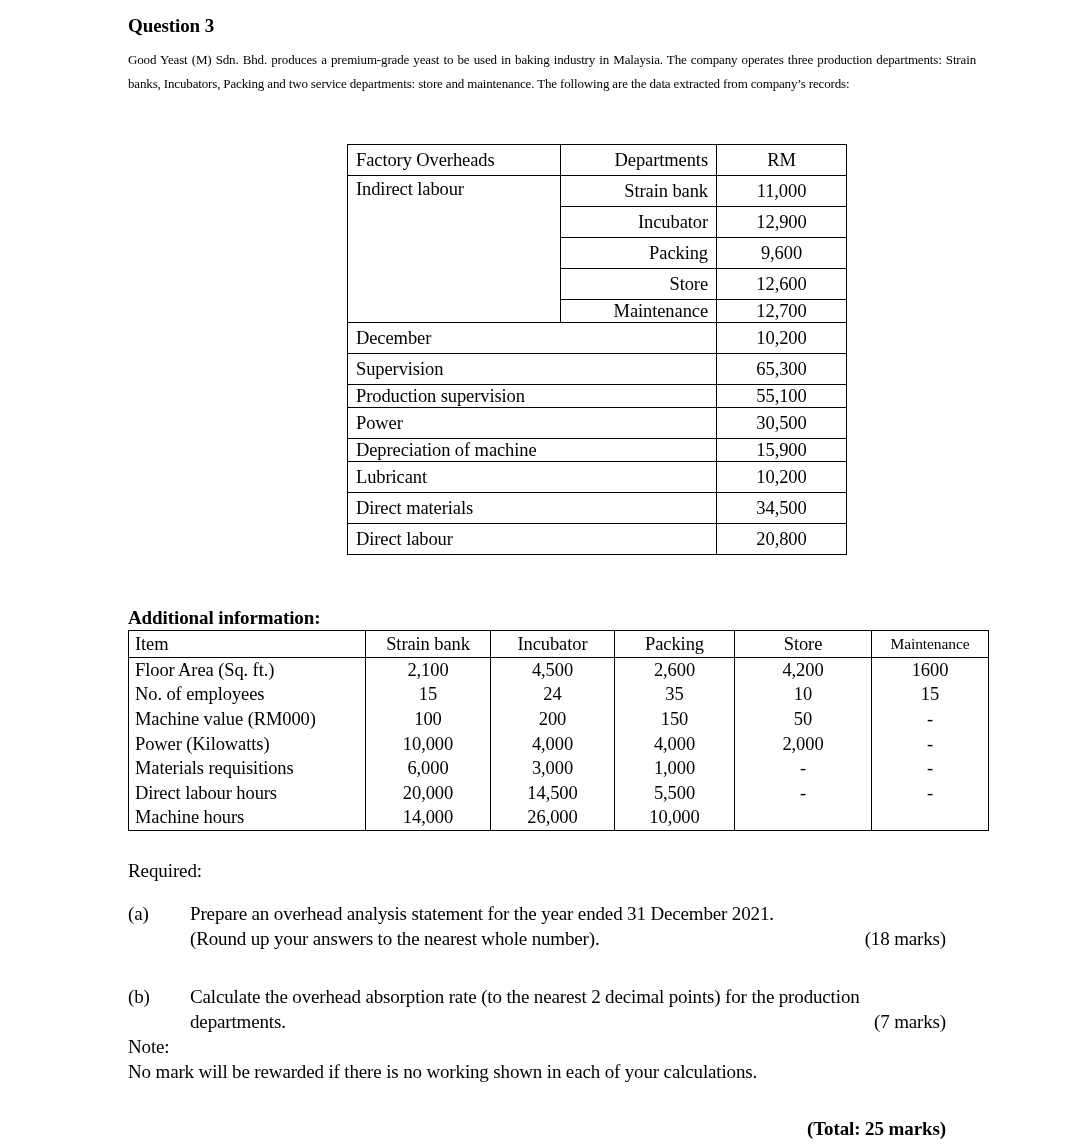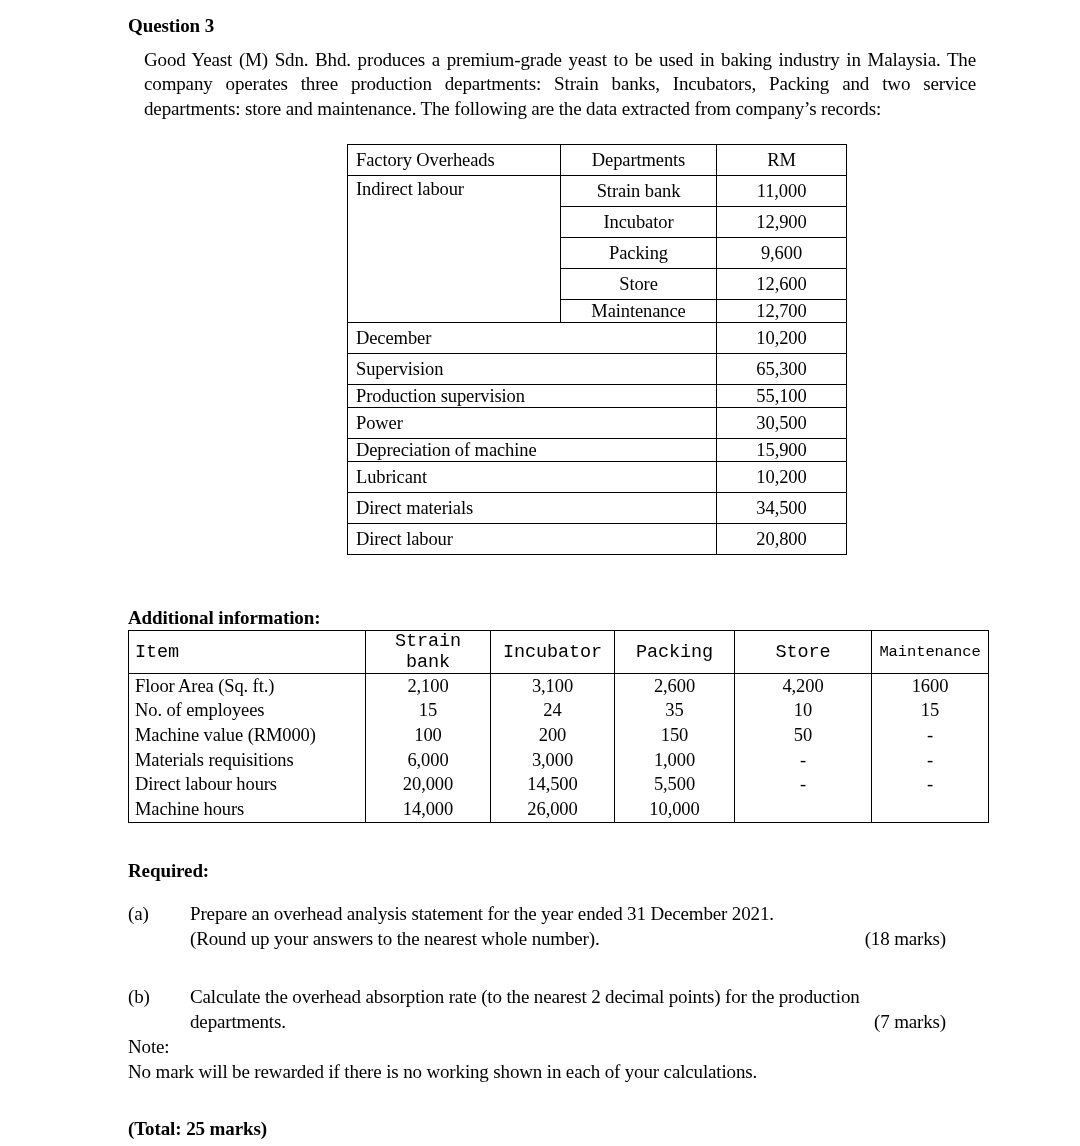--- a/index.html
+++ b/index.html
@@ -25,24 +25,24 @@
 
   
   .q-title {
     font-size: 19px;
     font-weight: bold;
     margin: 14px 0 0 0;
     line-height: 1.25;
     letter-spacing: -0.1px;
   }
   .intro {
-    font-size: 19px;
+    font-size: 13px;
     line-height: 24.7px;
     text-align: justify;
-    margin: 10px 0 0 16px;
+    margin: 10px 0 0 0;
     letter-spacing: -0.15px;
     font-family: Liberation Serif, serif;
   }
 
   
   .t1-wrap {
     position: absolute;
     left: 219px;
     top: 144px;
     width: 499px;
@@ -53,21 +53,21 @@
     font-size: 18.5px;
     table-layout: fixed;
   }
   table.t1 td {
     border: 1.4px solid #000;
     padding: 0 8px;
     vertical-align: middle;
     letter-spacing: -0.1px;
   }
   table.t1 td.lbl   { text-align: left;  }
-  table.t1 td.dept  { text-align: center;  }
+  table.t1 td.dept  { text-align: right;  }
   table.t1 td.num   { text-align: center; }
   .r-tall  { height: 31px; }
   .r-short { height: 23px; }
   .col-a { width: 213px; }
   .col-b { width: 156px; }
   .col-c { width: 130px; }
 
   
   .addinfo-head {
     position: absolute;
@@ -97,21 +97,20 @@
     font-weight: normal;
     letter-spacing: -0.1px;
     height: 24.6px;
     vertical-align: middle;
   }
   table.t2 tr.hrow td {
     border-top: 1.4px solid #000;
     border-bottom: 1.4px solid #000;
     text-align: center;
     height: 26px;
-    font-family: Liberation Mono, monospace;
   }
   table.t2 tr.hrow td.item-h { text-align: left; }
   table.t2 tr:last-child td { border-bottom: 1.4px solid #000; }
   table.t2 td.item { text-align: left; }
   table.t2 td.v    { text-align: center; }
   .small-head { font-size: 15.5px; }
   .c-item { width: 237px; }
   .c-dep  { width: 125px; }
   .c-dep2 { width: 124px; }
   .c-dep3 { width: 120px; }
@@ -120,21 +119,21 @@
 
   
   .required {
     position: absolute;
     left: 0;
     top: 860px;
     width: 848px;
   }
   .req-title {
     font-size: 19px;
-    font-weight: bold;
+    font-weight: normal;
     letter-spacing: -0.1px;
   }
   .qitem {
     position: relative;
     font-size: 19px;
     line-height: 24.7px;
     letter-spacing: -0.15px;
   }
   .qitem .marker {
     position: absolute;
@@ -148,20 +147,21 @@
     position: absolute;
     right: 30px;
     top: 0;
     white-space: nowrap;
   }
   .note-lbl { font-size: 19px; line-height: 24.7px; letter-spacing: -0.15px; }
   .note-txt { font-size: 19px; line-height: 24.7px; letter-spacing: -0.15px; }
   .total {
     font-size: 19px;
     font-weight: bold;
+    text-align: right;
     padding-right: 30px;
     letter-spacing: -0.1px;
   }
   .sp-20 { height: 20px; }
   .sp-34 { height: 34px; }
 </style>
 </head>
 <body>
 
 <div class="page">
@@ -259,39 +259,47 @@
           <td>Strain bank</td>
           <td>Incubator</td>
           <td>Packing</td>
           <td>Store</td>
           <td class="small-head">Maintenance</td>
         </tr>
 
         <tr>
           <td class="item">Floor Area (Sq. ft.)</td>
           <td class="v">2,100</td>
-          <td class="v">3,100</td>
+          <td class="v">4,500</td>
           <td class="v">2,600</td>
           <td class="v">4,200</td>
           <td class="v">1600</td>
         </tr>
         <tr>
           <td class="item">No. of employees</td>
           <td class="v">15</td>
           <td class="v">24</td>
           <td class="v">35</td>
           <td class="v">10</td>
           <td class="v">15</td>
         </tr>
         <tr>
           <td class="item">Machine value (RM000)</td>
           <td class="v">100</td>
           <td class="v">200</td>
           <td class="v">150</td>
           <td class="v">50</td>
+          <td class="v">-</td>
+        </tr>
+        <tr>
+          <td class="item">Power (Kilowatts)</td>
+          <td class="v">10,000</td>
+          <td class="v">4,000</td>
+          <td class="v">4,000</td>
+          <td class="v">2,000</td>
           <td class="v">-</td>
         </tr>
         <tr>
           <td class="item">Materials requisitions</td>
           <td class="v">6,000</td>
           <td class="v">3,000</td>
           <td class="v">1,000</td>
           <td class="v">-</td>
           <td class="v">-</td>
         </tr>

